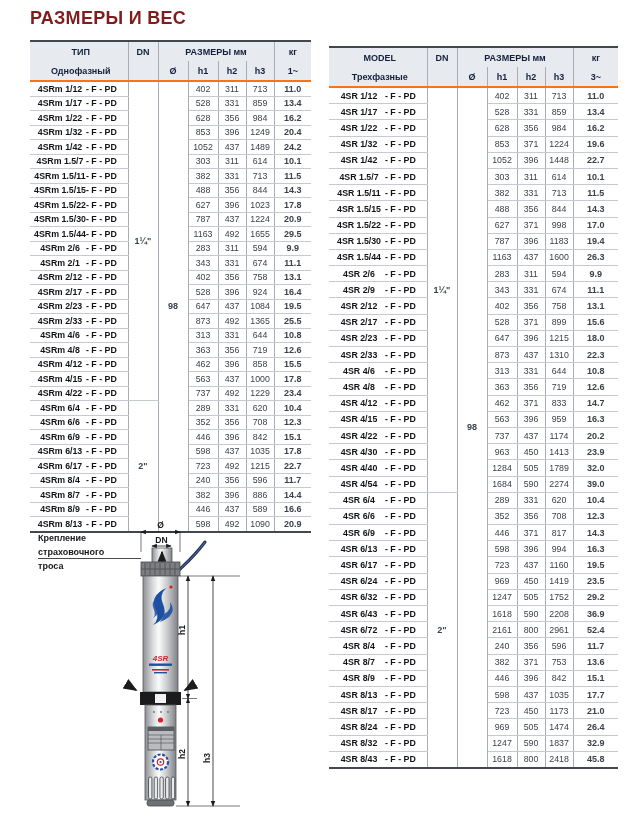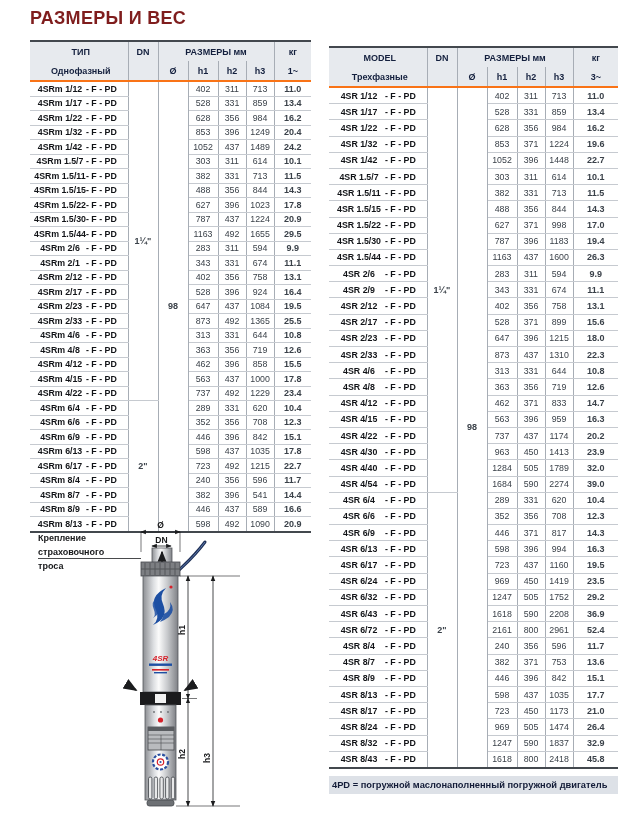--- a/index.html
+++ b/index.html
@@ -410,21 +410,21 @@
         </tr>
         <tr>
           <td class="c-model bR">
             <span class="mwrap">
               <span class="mname">4SRm 8/7</span>
               <span class="msuf">- F - PD</span>
             </span>
           </td>
           <td class="bR">382</td>
           <td class="bR">396</td>
-          <td class="bR">541</td>
+          <td class="bR">886</td>
           <td class="c-kg">14.4</td>
         </tr>
         <tr>
           <td class="c-model bR">
             <span class="mwrap">
               <span class="mname">4SRm 8/9</span>
               <span class="msuf">- F - PD</span>
             </span>
           </td>
           <td class="bR">446</td>
@@ -978,21 +978,20 @@
             </span>
           </td>
           <td class="bR">1618</td>
           <td class="bR">800</td>
           <td class="bR">2418</td>
           <td class="c-kg">45.8</td>
         </tr>
       </tbody>
   </table>
 
-  <div class="footer-note">4PD = погружной маслонаполненный погружной двигатель</div>
 
   <div class="diagram-wrap">
     <svg width="235" height="315" viewBox="0 0 235 315">
       <defs>
         <linearGradient id="bodyGrad" x1="0" y1="0" x2="1" y2="0">
           <stop offset="0" stop-color="#8e9094"></stop>
             <stop offset="0.3" stop-color="#dcdee1"></stop>
           <stop offset="0.45" stop-color="#fbfbfb"></stop>
             <stop offset="0.7" stop-color="#c7c9cc"></stop>
           <stop offset="1" stop-color="#7f8186"></stop>

